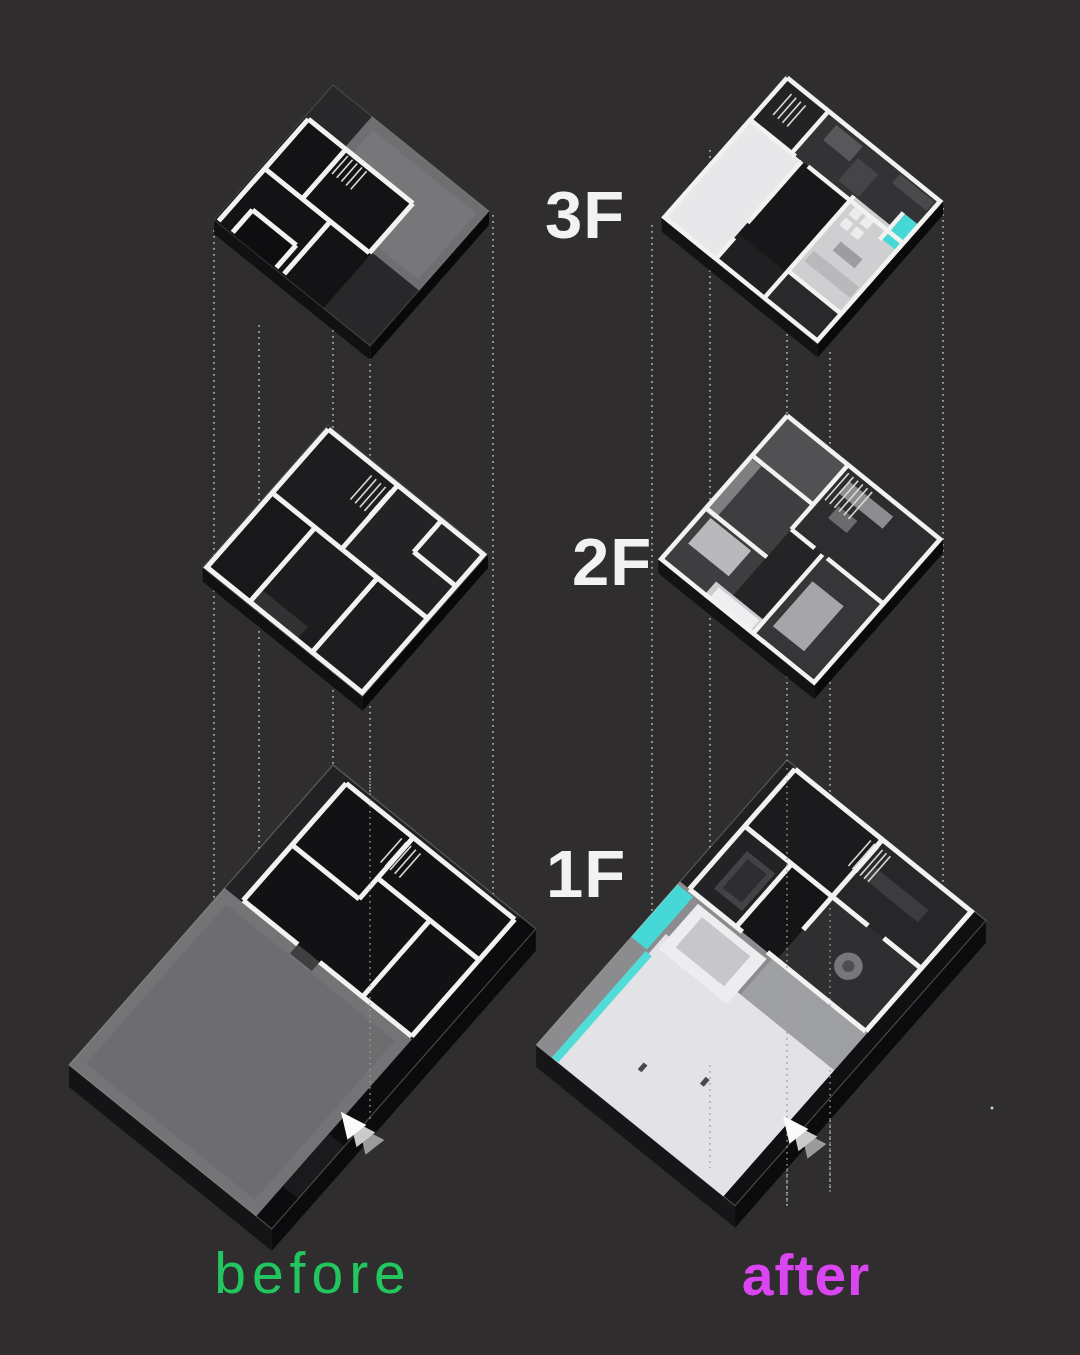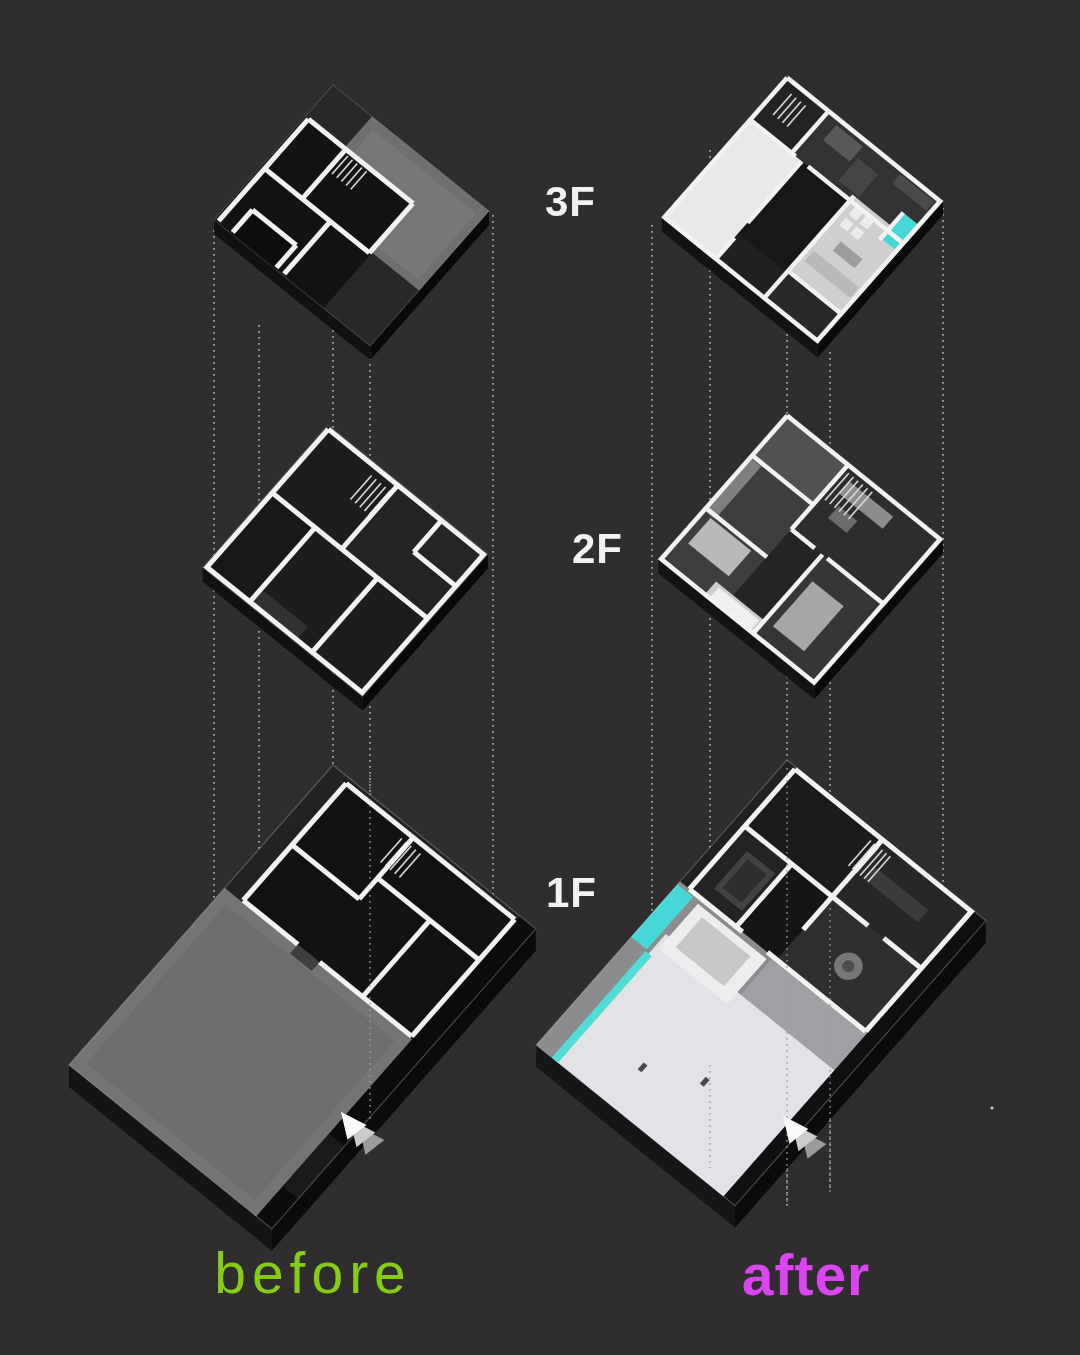--- a/index.html
+++ b/index.html
@@ -1,25 +1,25 @@
 <!DOCTYPE html>
 <html><head>
 <meta charset="utf-8">
 <style>
   html,body{margin:0;padding:0;background:#2f2d2e;}
   .stage{position:relative;width:1080px;height:1355px;background:var(--bg,#2f2d2e);overflow:hidden;
          font-family:"Liberation Sans","DejaVu Sans",sans-serif;}
   #scene{position:absolute;left:0;top:0;}
-  .floor-label{position:absolute;color:var(--label,#f2f2f2);font-size:42px;font-weight:700;line-height:1;
+  .floor-label{position:absolute;color:var(--label,#f2f2f2);font-size:67px;font-weight:700;line-height:1;
                letter-spacing:1px;user-select:none;}
   .floor-label.f3{left:545px;top:181px;}
   .floor-label.f2{left:572px;top:528px;}
-  .floor-label.f1{left:546px;top:872px;}
+  .floor-label.f1{left:546px;top:840px;}
   .caption{position:absolute;color:#ededed;font-size:57px;line-height:1;transform:translateX(-50%);user-select:none;}
-  .caption.before{left:313px;top:1245px;font-weight:300;letter-spacing:6px;color:#84cc16;}
+  .caption.before{left:313px;top:1245px;font-weight:300;letter-spacing:6px;color:#22c55e;}
   .caption.after{left:806px;top:1247px;font-weight:700;letter-spacing:1px;color:#d946ef;}
 </style>
 </head>
 <body>
 
 <div class="stage" style="--bg: #2f2d2e; --label: #f2f2f2;">
   <svg id="scene" width="1080" height="1355" viewBox="0 0 1080 1355">
       <g stroke="#c6c6c6" stroke-width="1.4" stroke-dasharray="1.8 4.2">
         <line x1="214" y1="230" x2="214" y2="1015"></line>
         <line x1="259" y1="325" x2="259" y2="1080"></line>

